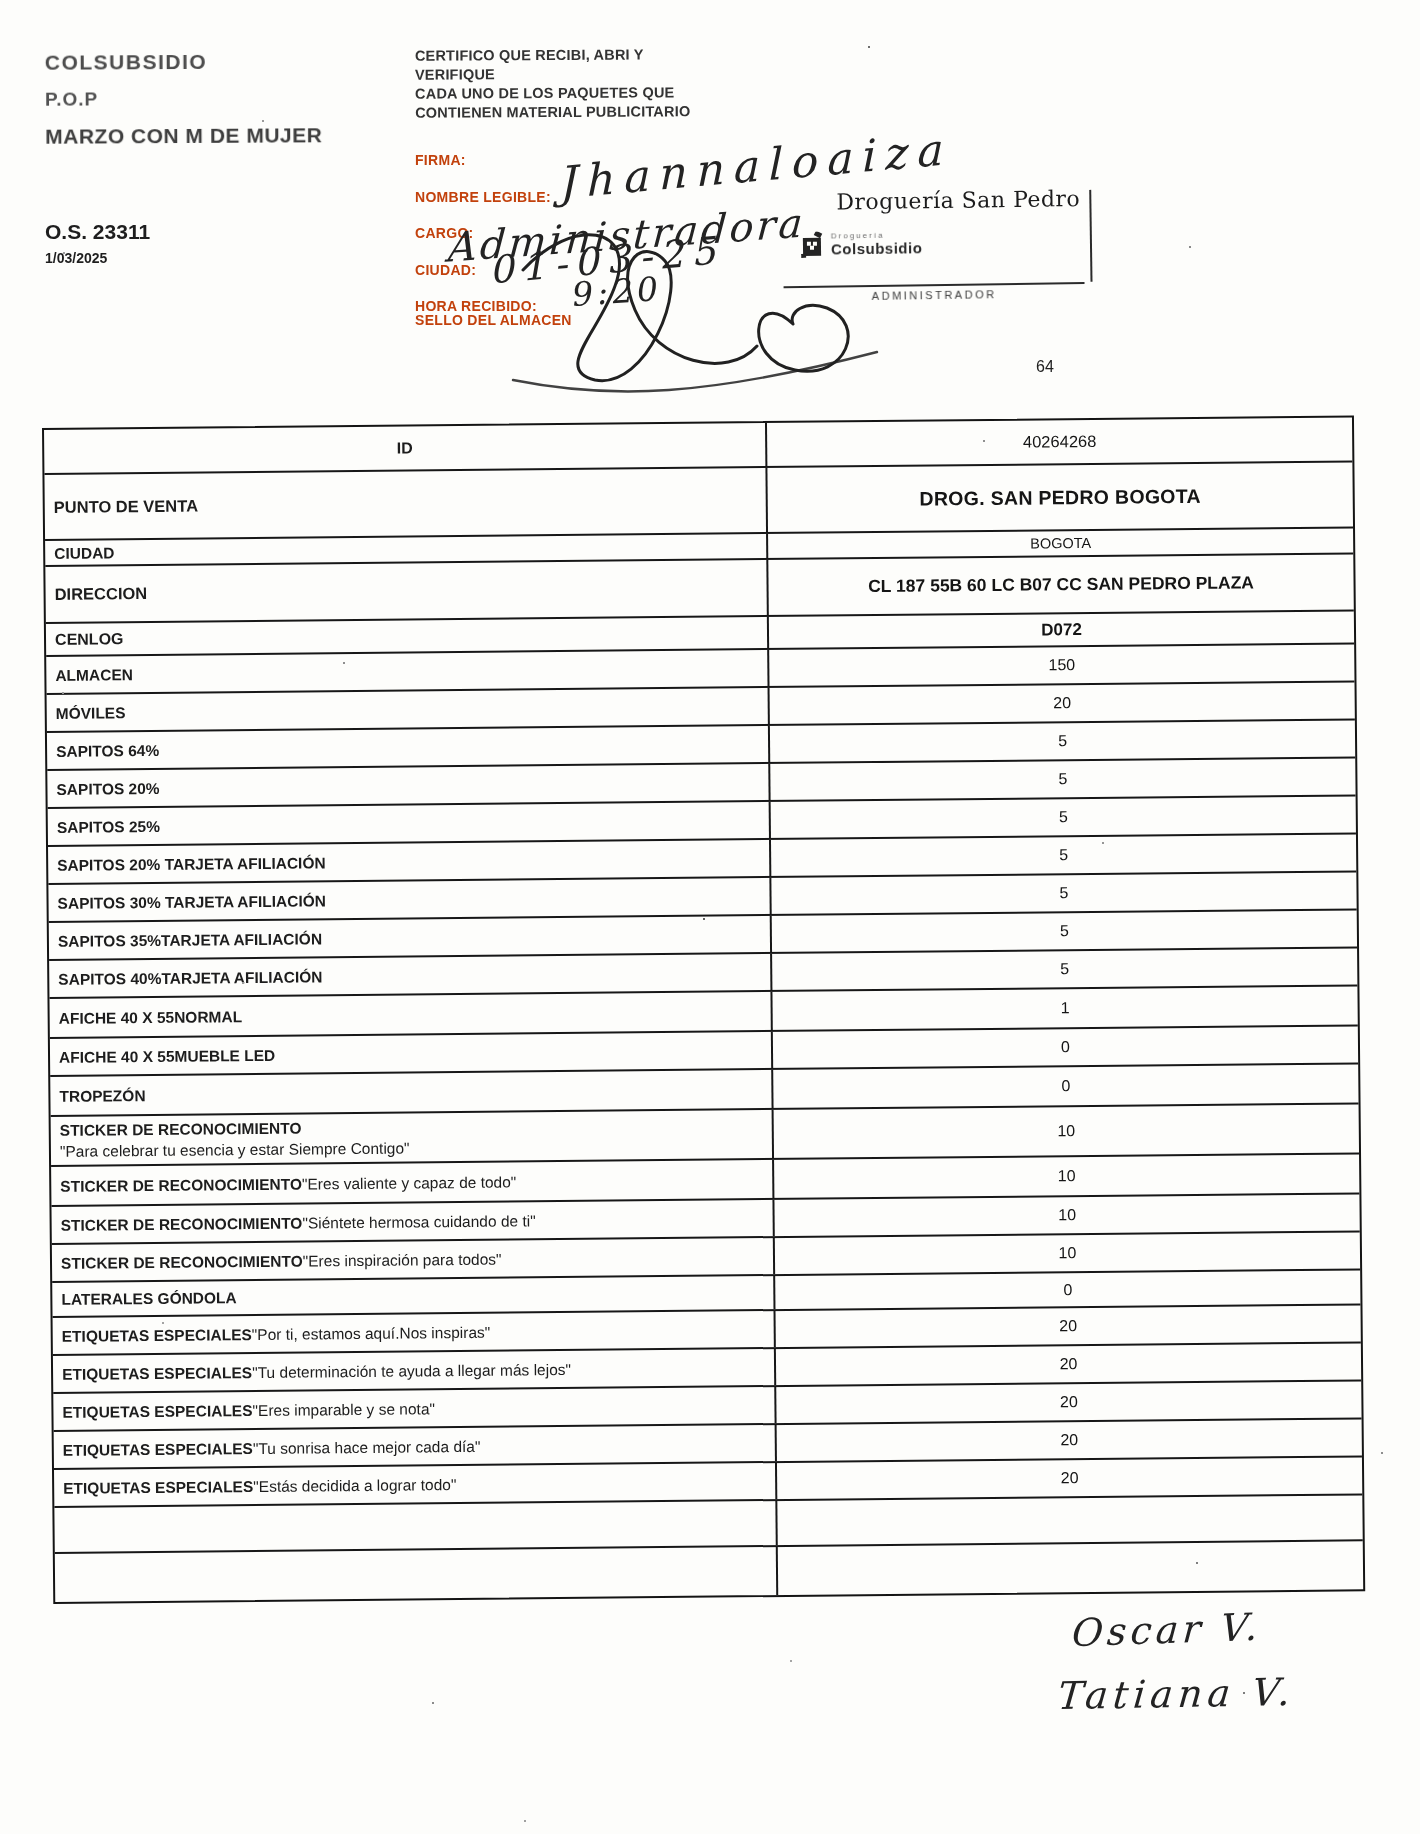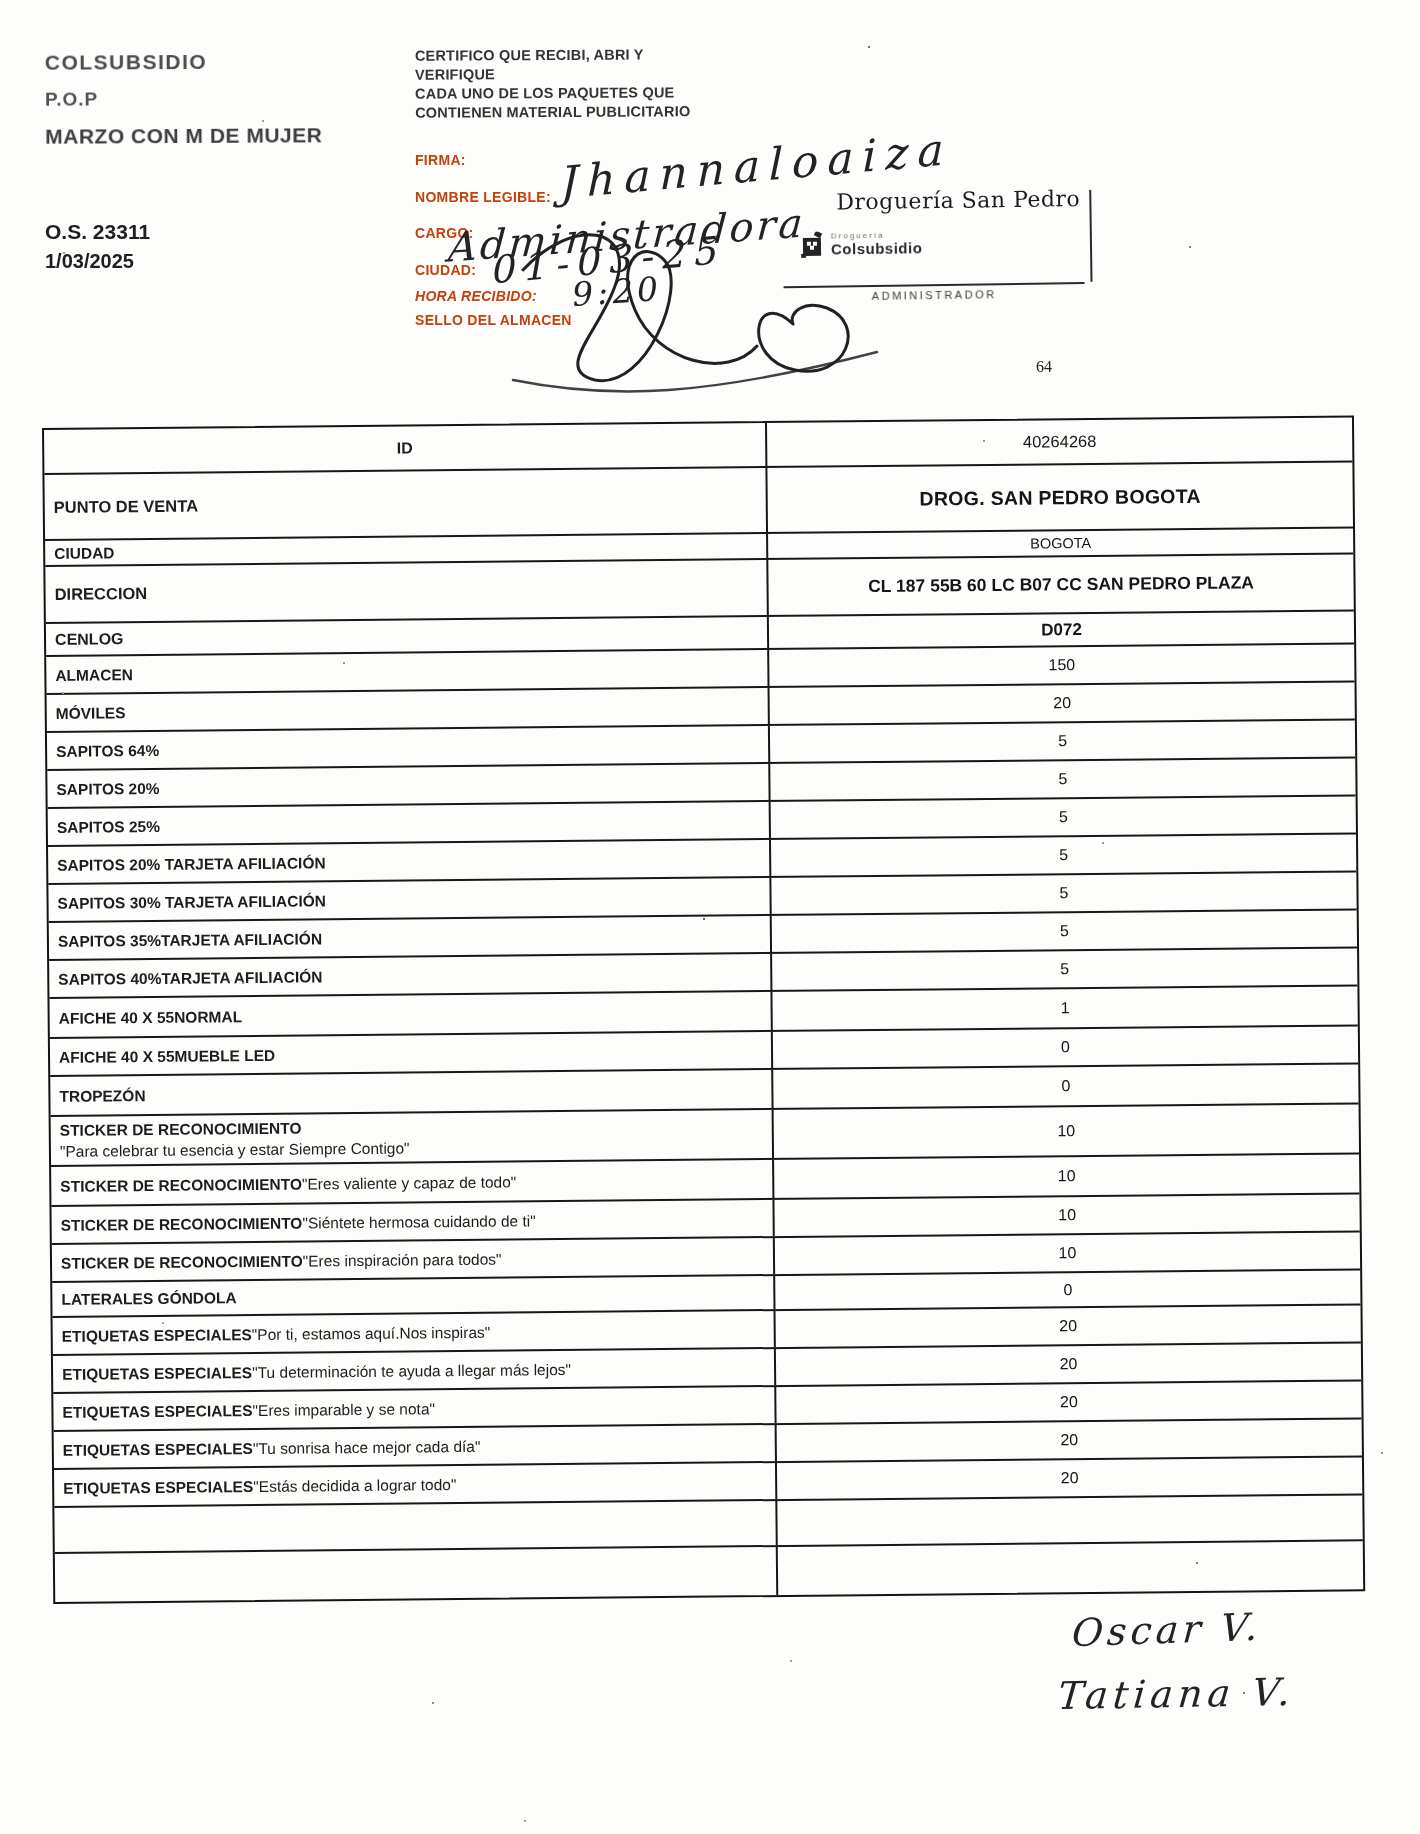--- a/index.html
+++ b/index.html
@@ -4,28 +4,28 @@
 <style>
   html,body{margin:0;padding:0;background:#d9d9d9;}
   .page{position:relative;width:1420px;height:1834px;background:#fdfdfb;overflow:hidden;
         font-family:"Liberation Sans",sans-serif;color:#181818;}
   
   .hleft{position:absolute;left:45px;top:50px;transform:rotate(-0.3deg);}
   .hl-company{font-size:21px;font-weight:bold;color:#4c4c4c;letter-spacing:1.5px;filter:blur(.4px);}
   .hl-pop{font-size:19px;font-weight:bold;color:#535353;margin-top:14px;letter-spacing:1px;filter:blur(.4px);}
   .hl-campaign{font-size:21px;font-weight:bold;color:#3e3e3e;margin-top:14px;letter-spacing:.5px;filter:blur(.25px);}
   .hl-os{position:absolute;left:45px;top:220px;font-size:21px;font-weight:bold;color:#1e1e1e;}
-  .hl-date{position:absolute;left:45px;top:250px;font-size:20px;font-weight:bold;color:#1e1e1e;}
+  .hl-date{position:absolute;left:45px;top:250px;font-size:14px;font-weight:bold;color:#1e1e1e;}
   
   .cert{position:absolute;left:415px;top:46px;font-size:14.5px;font-weight:bold;color:#333;
         line-height:19px;letter-spacing:.2px;transform:rotate(-0.3deg);}
   
   .flabel{position:absolute;left:415px;font-size:14px;font-weight:bold;color:#c2410c;letter-spacing:.3px;}
   .f-firma{top:152px;} .f-nombre{top:189px;} .f-cargo{top:225px;}
-  .f-fecha{top:262px;} .f-hora{top:288px;font-style:italic;} .f-sello{top:312px;}
+  .f-fecha{top:262px;} .f-hora{top:298px;} .f-sello{top:312px;}
   
   .hand{position:absolute;font-family:"DejaVu Serif",serif;font-style:italic;color:#232323;white-space:nowrap;}
   .hw-nombre{left:560px;top:140px;font-size:44px;letter-spacing:9px;transform:rotate(-5deg) skewX(-6deg);}
   .hw-cargo{left:448px;top:212px;font-size:40px;letter-spacing:3px;transform:rotate(-4deg) skewX(-8deg);}
   .hw-fecha{left:492px;top:238px;font-size:38px;letter-spacing:8px;transform:rotate(-5deg) skewX(-4deg);}
   .hw-hora{left:572px;top:272px;font-size:33px;letter-spacing:4px;transform:rotate(-4deg);}
   .hw-sig1{left:1072px;top:1608px;font-size:38px;letter-spacing:4px;transform:rotate(-2deg) skewX(-6deg);}
   .hw-sig2{left:1058px;top:1672px;font-size:38px;letter-spacing:5px;transform:rotate(-1deg) skewX(-6deg);}
   .sig-scribble{position:absolute;left:495px;top:228px;}
   
@@ -33,21 +33,21 @@
   .stamp-vline{position:absolute;right:0;top:4px;height:92px;border-right:2.5px solid #2b2b2b;}
   .stamp-store{position:absolute;left:54px;top:0;font-family:"DejaVu Serif",serif;font-size:22px;color:#1c1c1c;letter-spacing:.5px;}
   .stamp-logo{position:absolute;left:18px;top:42px;display:flex;align-items:flex-start;}
   .stamp-logo-txt{margin-left:6px;}
   .stamp-brand-top{font-size:8px;color:#6d6d6d;letter-spacing:2px;filter:blur(.5px);}
   .stamp-brand{font-size:15px;font-weight:bold;color:#2a2a2a;letter-spacing:.5px;filter:blur(.3px);}
   .stamp-rule{position:absolute;left:0;right:8px;top:96px;border-top:2.5px solid #2b2b2b;}
   .stamp-role{position:absolute;left:0;right:8px;top:101px;text-align:center;font-size:11px;color:#3a3a3a;
               letter-spacing:2.5px;filter:blur(.4px);}
   
-  .page-num{position:absolute;left:1036px;top:358px;font-size:16px;color:#222;font-family:Liberation Serif, serif;}
+  .page-num{position:absolute;left:1036px;top:358px;font-size:16px;color:#222;}
   
   .doc-table{position:absolute;left:42px;top:428px;width:1308px;border:2.5px solid #141414;
              transform:rotate(-0.55deg);transform-origin:0 0;background:transparent;}
   .trow{display:flex;border-bottom:2.3px solid #171717;box-sizing:border-box;height:38px;}
   .trow:last-child{border-bottom:none;}
   .lbl{width:723px;box-sizing:border-box;border-right:2.6px solid #171717;display:flex;flex-direction:column;
        justify-content:center;padding-left:9px;font-size:15.5px;font-weight:bold;color:#1d1d1d;}
   .lline{line-height:21px;}
   .lquote{font-weight:normal;}
   .val{flex:1;display:flex;align-items:center;justify-content:center;font-size:16px;color:#151515;}

